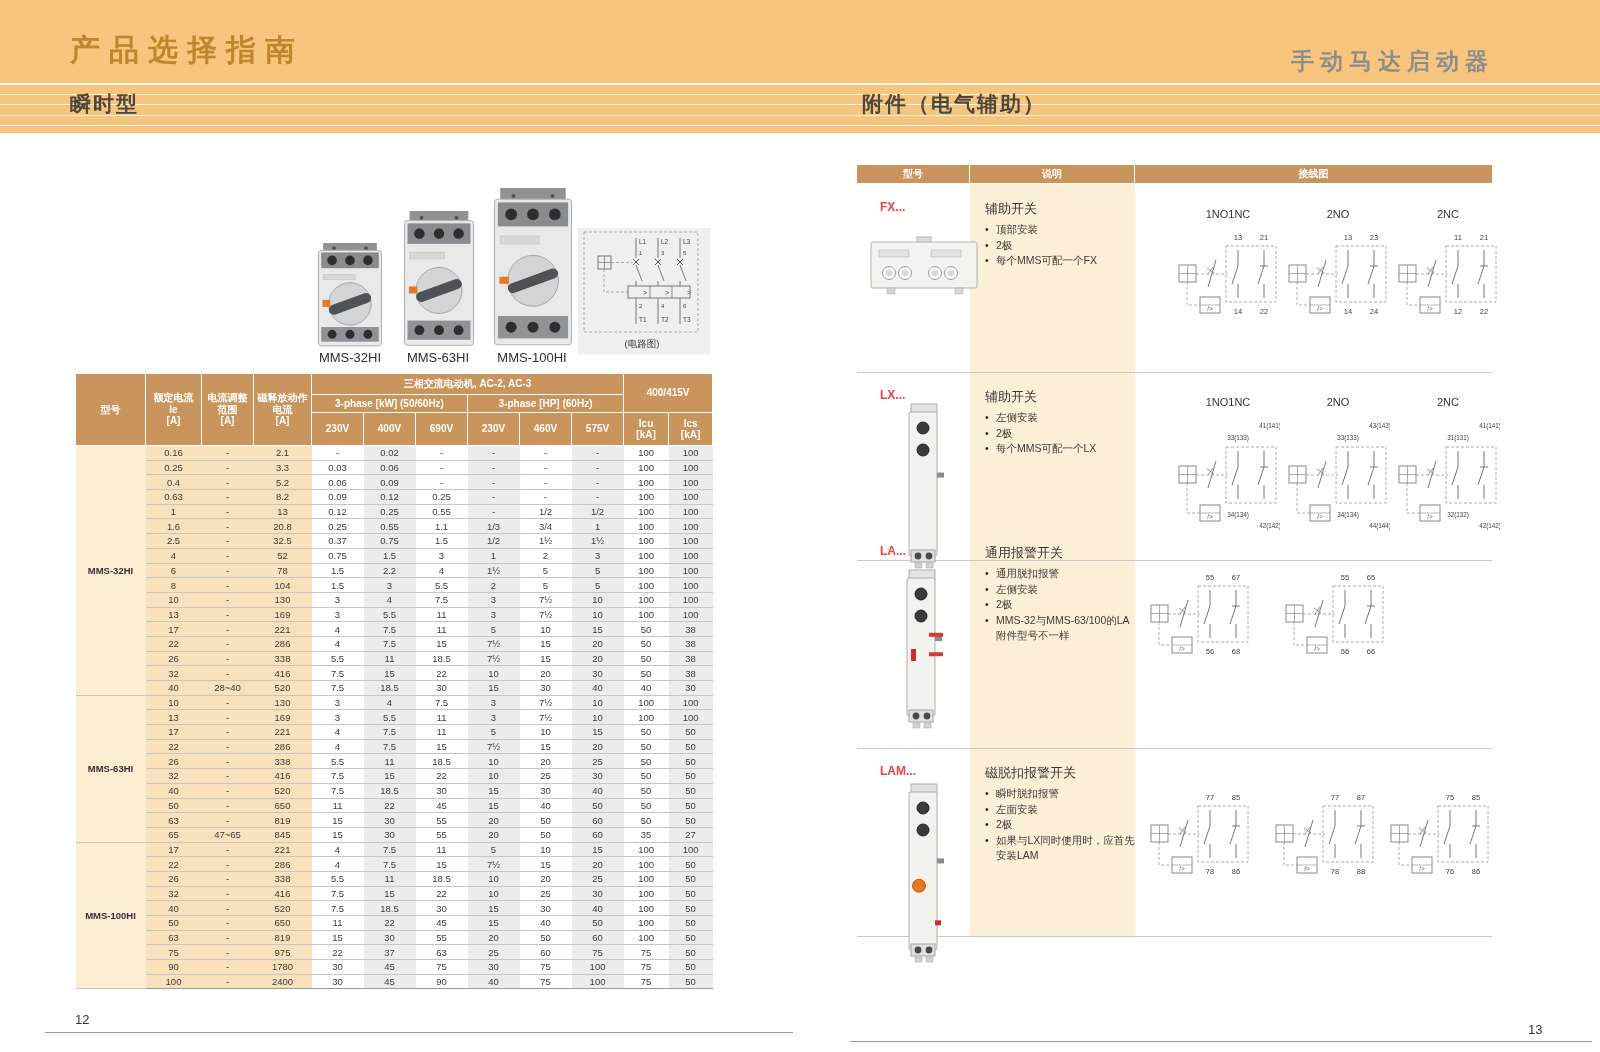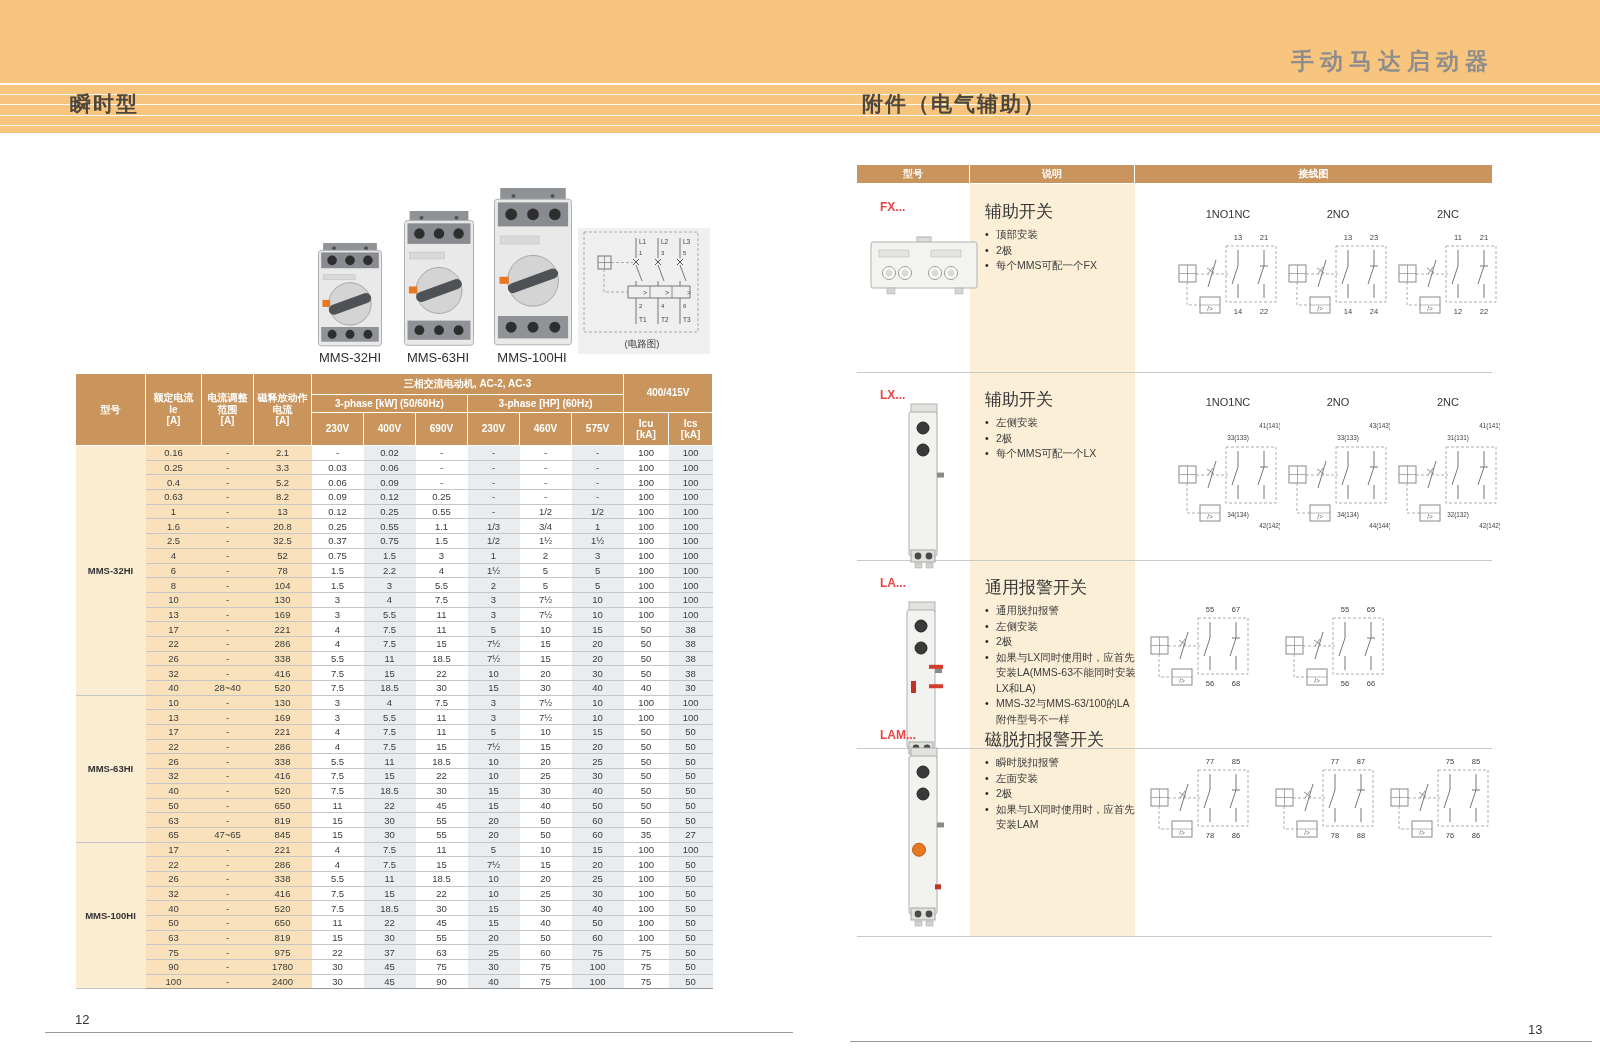--- a/index.html
+++ b/index.html
@@ -49,38 +49,39 @@
   
   .acc-header{position:absolute;left:857px;top:165px;width:635px;height:18px;}
   .acc-header .hcell{position:absolute;top:0;height:18px;background:#c9955c;color:#fff;
      font-size:10px;font-weight:bold;text-align:center;line-height:18px;}
   .desc-col-bg{position:absolute;left:970px;top:184px;width:165px;height:752px;background:#fbefd8;}
   .acc-sep{position:absolute;left:857px;width:635px;height:1px;background:#c9c9c9;}
   .acc-row{position:absolute;left:857px;width:635px;}
   .acc-model{position:absolute;left:23px;top:16px;font-size:12px;font-weight:bold;color:#ef4444;}
   .acc-photo{position:absolute;}
   .acc-desc{position:absolute;left:128px;top:16px;width:152px;}
-  .acc-desc .d-title{font-size:17px;color:#353535;margin-bottom:4px;}
+  .acc-desc .d-title{font-size:13px;color:#353535;margin-bottom:4px;}
   .acc-desc .d-item{font-size:10.5px;line-height:15.5px;color:#3c3c3c;padding-left:11px;position:relative;}
   .acc-desc .d-item::before{content:"\2022";position:absolute;left:0;color:#222;}
   .diag-title{position:absolute;width:104px;text-align:center;font-size:11px;color:#353535;top:24px;}
   .diag{position:absolute;}
 
   
   .pagenum{position:absolute;font-size:13px;color:#333;}
   .foot-rule{position:absolute;height:1px;background:#9a9a9a;}
 </style>
 </head>
 <body>
 
 <div id="page">
 
   <div class="band">
     <div class="band-stripes"></div>
   </div>
+  <div class="catalog-title">产品选择指南</div>
   <div class="family-title">手动马达启动器</div>
   <div class="section-title section-left">瞬时型</div>
   <div class="section-title section-right">附件（电气辅助）</div>
 
 
   <div class="product" id="prod0" style="left:318px;top:243px;"><svg width="64" height="105" viewBox="0 0 64 105">
         <rect x="5.12" y="0" width="53.76" height="10.5" fill="#909396"></rect>
         <circle cx="16" cy="5.25" r="2" fill="#50545a"></circle>
         <circle cx="48" cy="5.25" r="2" fill="#50545a"></circle>
         <rect x="0.5" y="7.3500000000000005" width="63" height="95.55" rx="3" fill="#e9e9e9" stroke="#b0b0b0"></rect>
@@ -932,21 +933,21 @@
             <line x1="88" y1="33" x2="88" y2="49" stroke="#777" stroke-width="1"></line>
             <line x1="82" y1="67" x2="88" y2="49" stroke="#777" stroke-width="1"></line>
             <line x1="84" y1="49" x2="92" y2="49" stroke="#777" stroke-width="1"></line>
             <line x1="88" y1="67" x2="88" y2="81" stroke="#777" stroke-width="1"></line>
             <text x="62" y="22" font-size="6.3" fill="#3d3d3d" text-anchor="middle">31(131)</text>
             <text x="94" y="10" font-size="6.3" fill="#3d3d3d" text-anchor="middle">41(141)</text>
             <text x="62" y="99" font-size="6.3" fill="#3d3d3d" text-anchor="middle">32(132)</text>
             <text x="94" y="110" font-size="6.3" fill="#3d3d3d" text-anchor="middle">42(142)</text>
           </svg></div>
       </div>
-      <div class="acc-row" style="top: 560px; height: 188px;">
+      <div class="acc-row" style="top: 528px; height: 188px;">
         <div class="acc-model">LA...</div>
         <div class="acc-photo" style="left: 42px; top: 40px;"><svg width="46" height="162" viewBox="0 0 46 162">
             <rect x="10" y="2" width="26" height="10" fill="#e2e2df" stroke="#b0b0ae"></rect>
             <rect x="8" y="10" width="28" height="138" rx="2" fill="#f2f2ef" stroke="#aeaeac"></rect>
             <circle cx="22" cy="26" r="6" fill="#3a3a3a" stroke="#222"></circle>
             <circle cx="22" cy="48" r="6" fill="#3a3a3a" stroke="#222"></circle>
             <rect x="36" y="68.03999999999999" width="7" height="5" fill="#8a8a88"></rect>
             <rect x="30" y="64.8" width="14" height="4" fill="#d63b2f"></rect>
             <rect x="30" y="84.24000000000001" width="14" height="4" fill="#d63b2f"></rect>
             <rect x="12" y="81" width="5" height="12" fill="#c23327"></rect>
@@ -954,21 +955,20 @@
             <circle cx="17" cy="148" r="3.4" fill="#4a4a4a"></circle>
             <circle cx="28" cy="148" r="3.4" fill="#4a4a4a"></circle>
             <rect x="14" y="155" width="7" height="5" fill="#d2d2cf" stroke="#a5a5a3" stroke-width="0.5"></rect>
             <rect x="25" y="155" width="7" height="5" fill="#d2d2cf" stroke="#a5a5a3" stroke-width="0.5"></rect>
           </svg></div>
         <div class="acc-desc">
           <div class="d-title">通用报警开关</div>
           <div class="d-item">通用脱扣报警</div>
           <div class="d-item">左侧安装</div>
           <div class="d-item">2极</div>
-          <div class="d-item">如果与LX同时使用时，应首先安装LA(MMS-63不能同时安装LX和LA)</div>
           <div class="d-item">MMS-32与MMS-63/100的LA附件型号不一样</div>
         </div>
         <div class="diag" style="left: 291px; top: 38px;"><svg width="104" height="96" viewBox="0 0 104 96">
             <rect x="3" y="39" width="17" height="17" fill="none" stroke="#8a8a8a"></rect>
             <line x1="3" y1="47.5" x2="20" y2="47.5" stroke="#8a8a8a" stroke-width="0.7"></line>
             <line x1="11.5" y1="39" x2="11.5" y2="56" stroke="#8a8a8a" stroke-width="0.7"></line>
             <line x1="20" y1="48" x2="52" y2="48" stroke="#9a9a9a" stroke-dasharray="3,2" stroke-width="0.8"></line>
             <line x1="32" y1="61" x2="40" y2="34" stroke="#777" stroke-width="1"></line>
             <line x1="31" y1="42" x2="38" y2="47" stroke="#777" stroke-width="0.8"></line>
             <line x1="37" y1="41" x2="32" y2="48" stroke="#777" stroke-width="0.8"></line>
@@ -1008,21 +1008,21 @@
             <line x1="88" y1="24" x2="88" y2="40" stroke="#777" stroke-width="1"></line>
             <line x1="82" y1="58" x2="88" y2="40" stroke="#777" stroke-width="1"></line>
             <line x1="84" y1="40" x2="92" y2="40" stroke="#777" stroke-width="1"></line>
             <line x1="88" y1="58" x2="88" y2="72" stroke="#777" stroke-width="1"></line>
             <text x="62" y="14" font-size="7.5" fill="#3d3d3d" text-anchor="middle">55</text>
             <text x="88" y="14" font-size="7.5" fill="#3d3d3d" text-anchor="middle">65</text>
             <text x="62" y="88" font-size="7.5" fill="#3d3d3d" text-anchor="middle">56</text>
             <text x="88" y="88" font-size="7.5" fill="#3d3d3d" text-anchor="middle">66</text>
           </svg></div>
       </div>
-      <div class="acc-row" style="top: 712px; height: 188px;">
+      <div class="acc-row" style="top: 748px; height: 188px;">
         <div class="acc-model">LAM...</div>
         <div class="acc-photo" style="left: 44px; top: 34px;"><svg width="46" height="182" viewBox="0 0 46 182">
             <rect x="10" y="2" width="26" height="10" fill="#e2e2df" stroke="#b0b0ae"></rect>
             <rect x="8" y="10" width="28" height="158" rx="2" fill="#f2f2ef" stroke="#aeaeac"></rect>
             <circle cx="22" cy="26" r="6" fill="#3a3a3a" stroke="#222"></circle>
             <circle cx="22" cy="48" r="6" fill="#3a3a3a" stroke="#222"></circle>
             <rect x="36" y="76.44" width="7" height="5" fill="#8a8a88"></rect>
             <circle cx="18" cy="103.74" r="6.5" fill="#e87722" stroke="#b85a12"></circle>
             <rect x="34" y="138.32" width="6" height="5" fill="#c23327"></rect>
             <rect x="10" y="162" width="24" height="12" fill="#e0e0dd" stroke="#a5a5a3"></rect>

